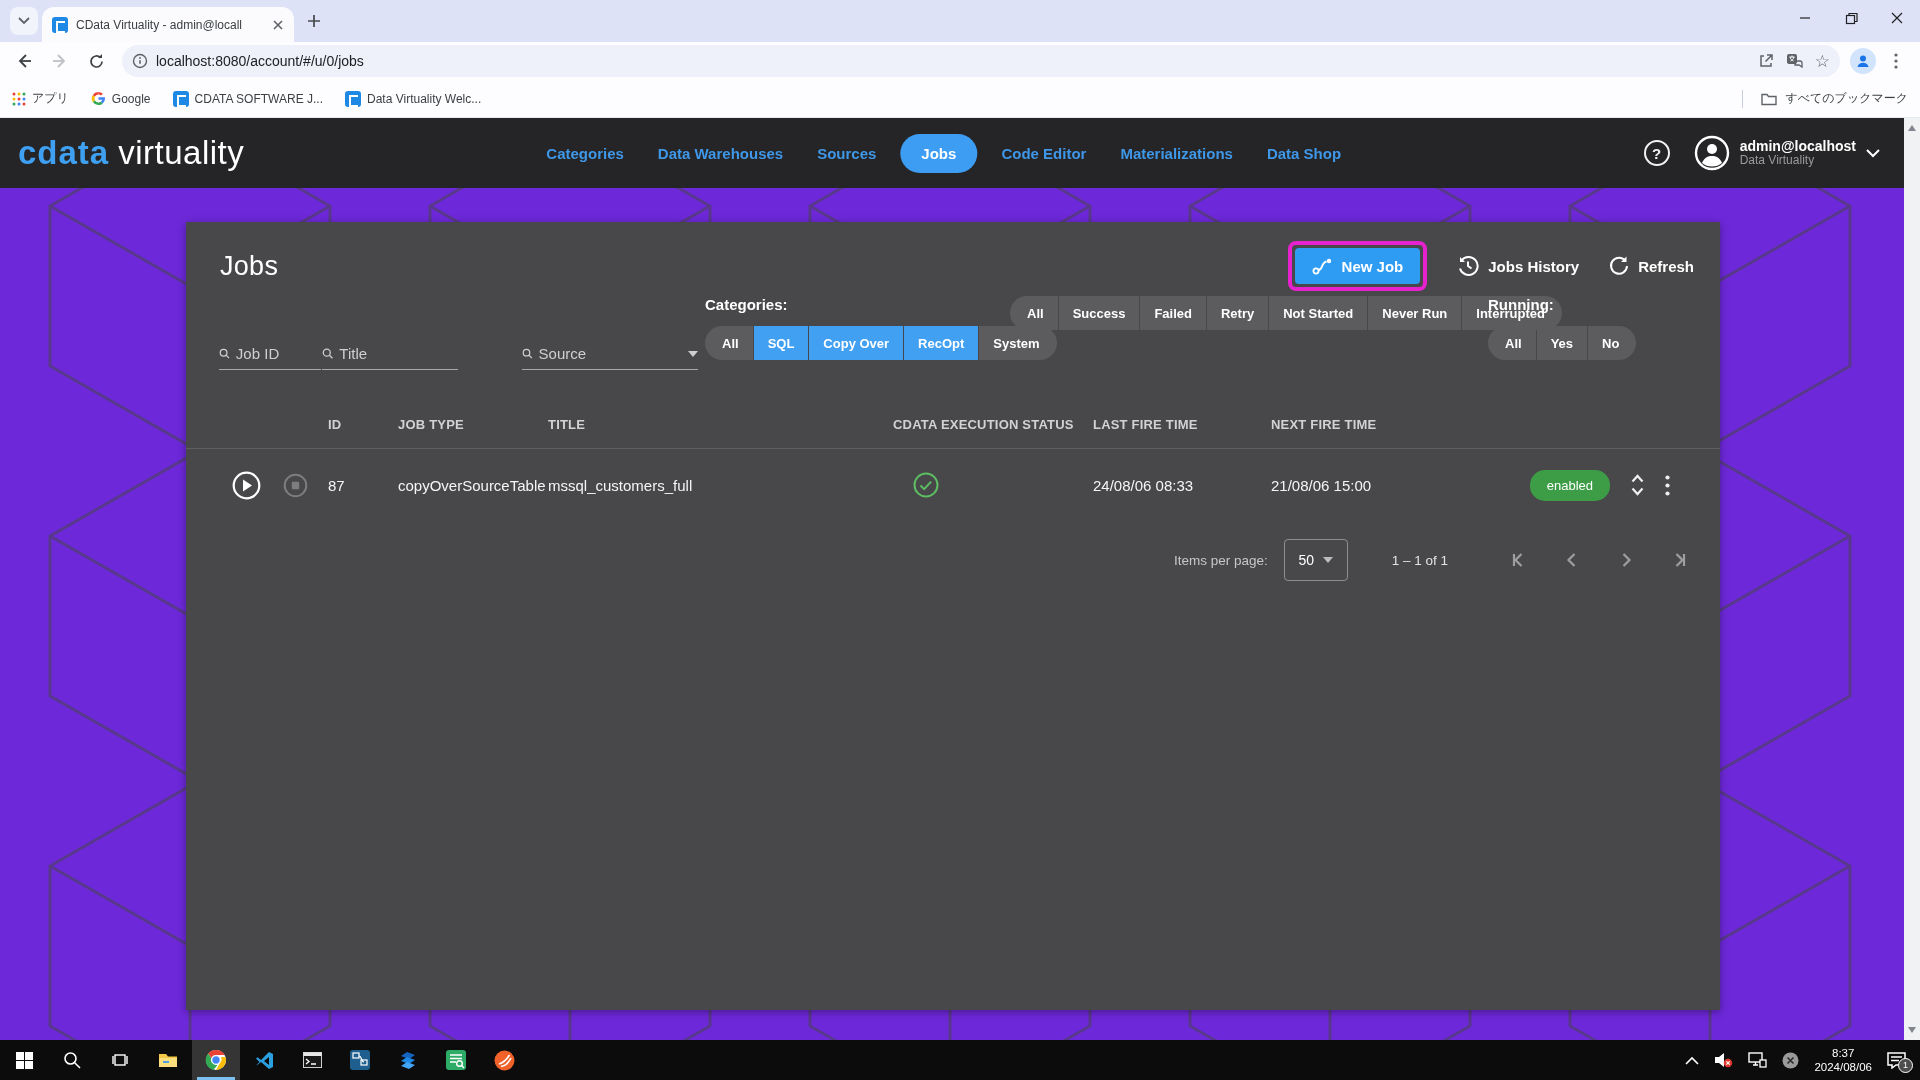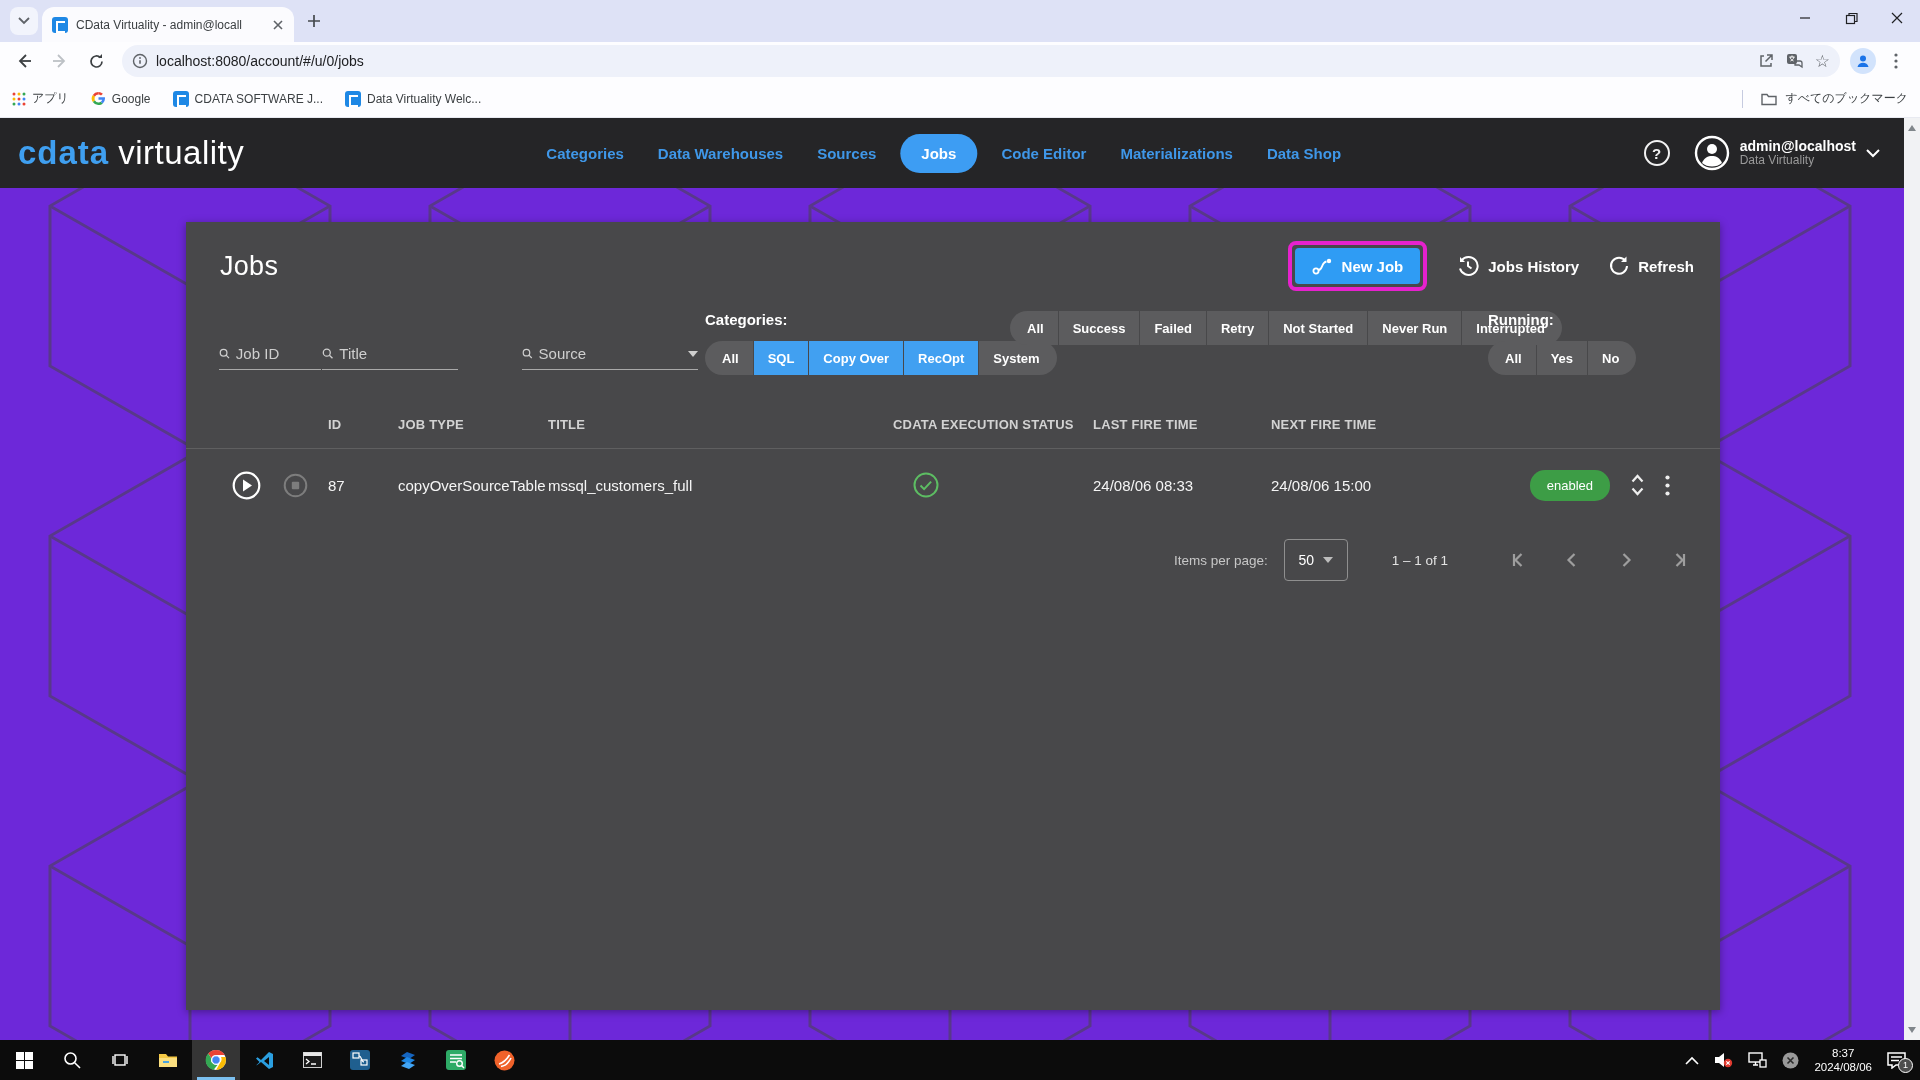--- a/index.html
+++ b/index.html
@@ -84,21 +84,21 @@
   .m-input { position:absolute; bottom:16px; border-bottom:1px solid #a9a9a9; height:32px;
              display:flex; align-items:center; gap:6px; }
   .m-input input { background:transparent; border:none; outline:none; width:100%;
                    font-size:15px; color:#eee; font-family:inherit; }
   .m-input input::placeholder { color:#cfcfcf; opacity:1; }
   .fi-jobid { left:13px; width:102px; }
   .fi-title { left:116px; width:136px; }
   .fi-source { left:316px; width:176px; }
   .caret-down { width:0; height:0; border-left:5px solid transparent; border-right:5px solid transparent;
                 border-top:6px solid #cfcfcf; flex:none; }
-  .fgroup { position:absolute; top:21px; }
+  .fgroup { position:absolute; top:6px; }
   .fg-categories { left:499px; } .fg-status { left:804px; } .fg-running { left:1282px; }
   .fgroup-label { color:#fff; font-size:15px; font-weight:700; margin-bottom:13px; }
   .chips { display:inline-flex; gap:1px; }
   .chip { background:#5c5c5e; color:#fff; font-size:13px; font-weight:700; height:34px;
           display:flex; align-items:center; padding:0 14px; white-space:nowrap; }
   .chip:first-child { border-radius:17px 0 0 17px; padding-left:17px; }
   .chip:last-child { border-radius:0 17px 17px 0; padding-right:17px; }
   .chip.selected { background:#41a0f1; }
 
   
@@ -440,21 +440,21 @@
           <div>87</div>
           <div>copyOverSourceTable</div>
           <div>mssql_customers_full</div>
           <div class="status-cell">
             <svg width="26" height="26" viewBox="0 0 26 26">
               <circle cx="13" cy="13" r="11.5" fill="none" stroke="#5dbd63" stroke-width="2"></circle>
               <path d="M7.5 13.5l3.6 3.6 7-7.5" fill="none" stroke="#5dbd63" stroke-width="2"></path>
             </svg>
           </div>
           <div>24/08/06 08:33</div>
-          <div>24/08/06 15:00</div>
+          <div>21/08/06 15:00</div>
           <div class="row-end">
             <span class="badge-enabled">enabled</span>
             <svg width="15" height="22" viewBox="0 0 15 22">
               <path d="M2.5 7.5L7.5 2l5 5.5" fill="none" stroke="#eee" stroke-width="2.2"></path>
               <path d="M2.5 14.5l5 5.5 5-5.5" fill="none" stroke="#eee" stroke-width="2.2"></path>
             </svg>
             <svg width="5" height="21" viewBox="0 0 5 21">
               <circle cx="2.5" cy="2.5" r="2.1" fill="#eee"></circle>
                 <circle cx="2.5" cy="10.5" r="2.1" fill="#eee"></circle>
                 <circle cx="2.5" cy="18.5" r="2.1" fill="#eee"></circle>

